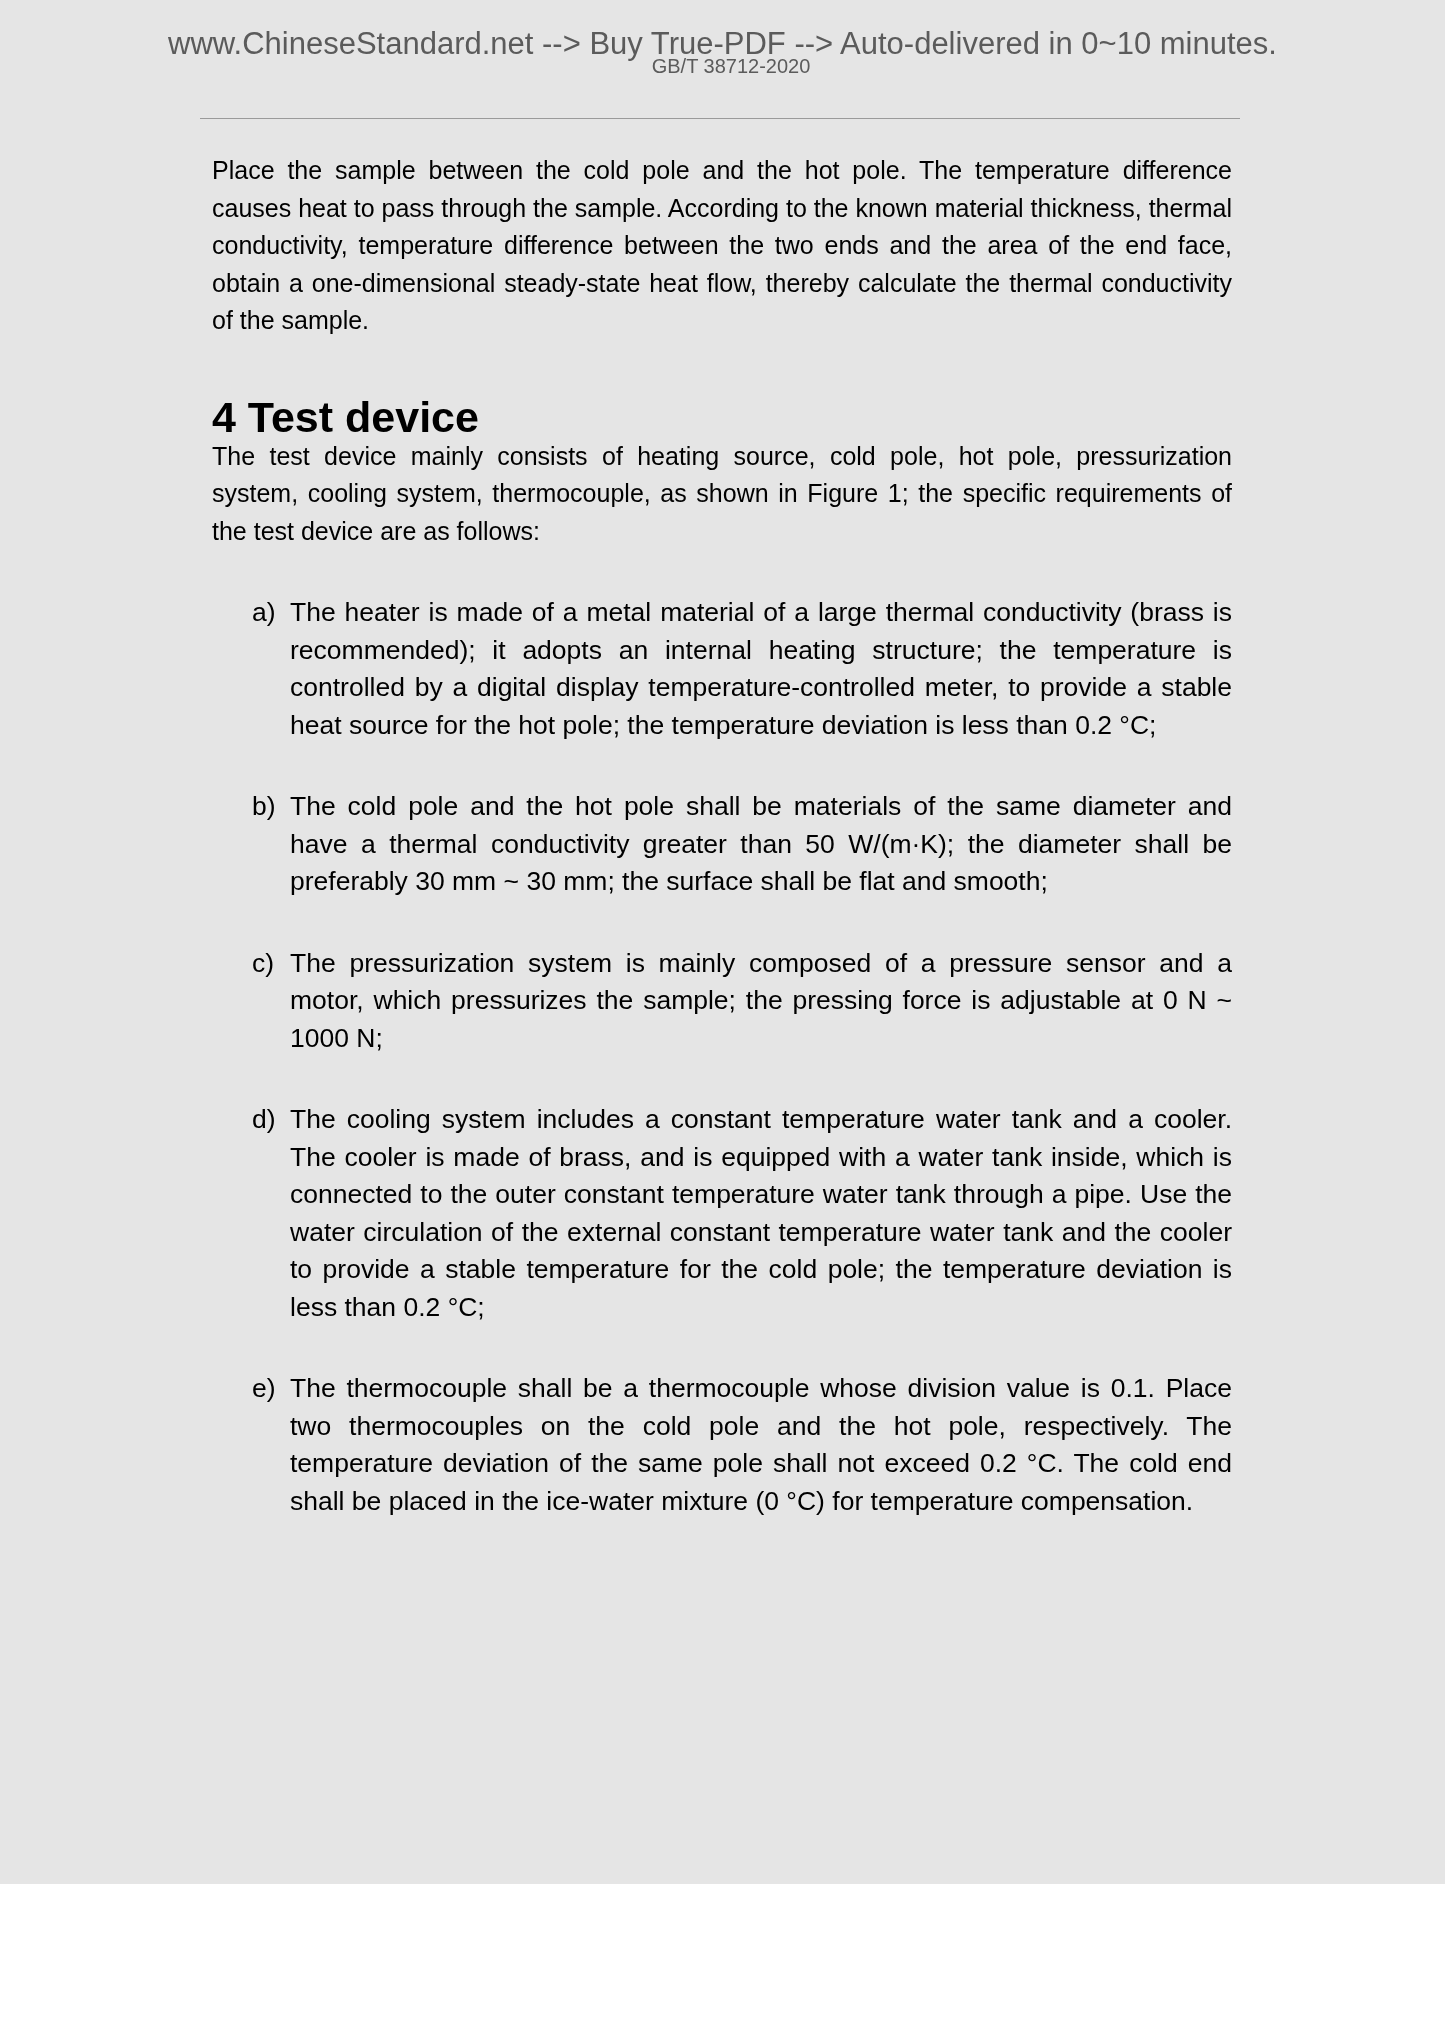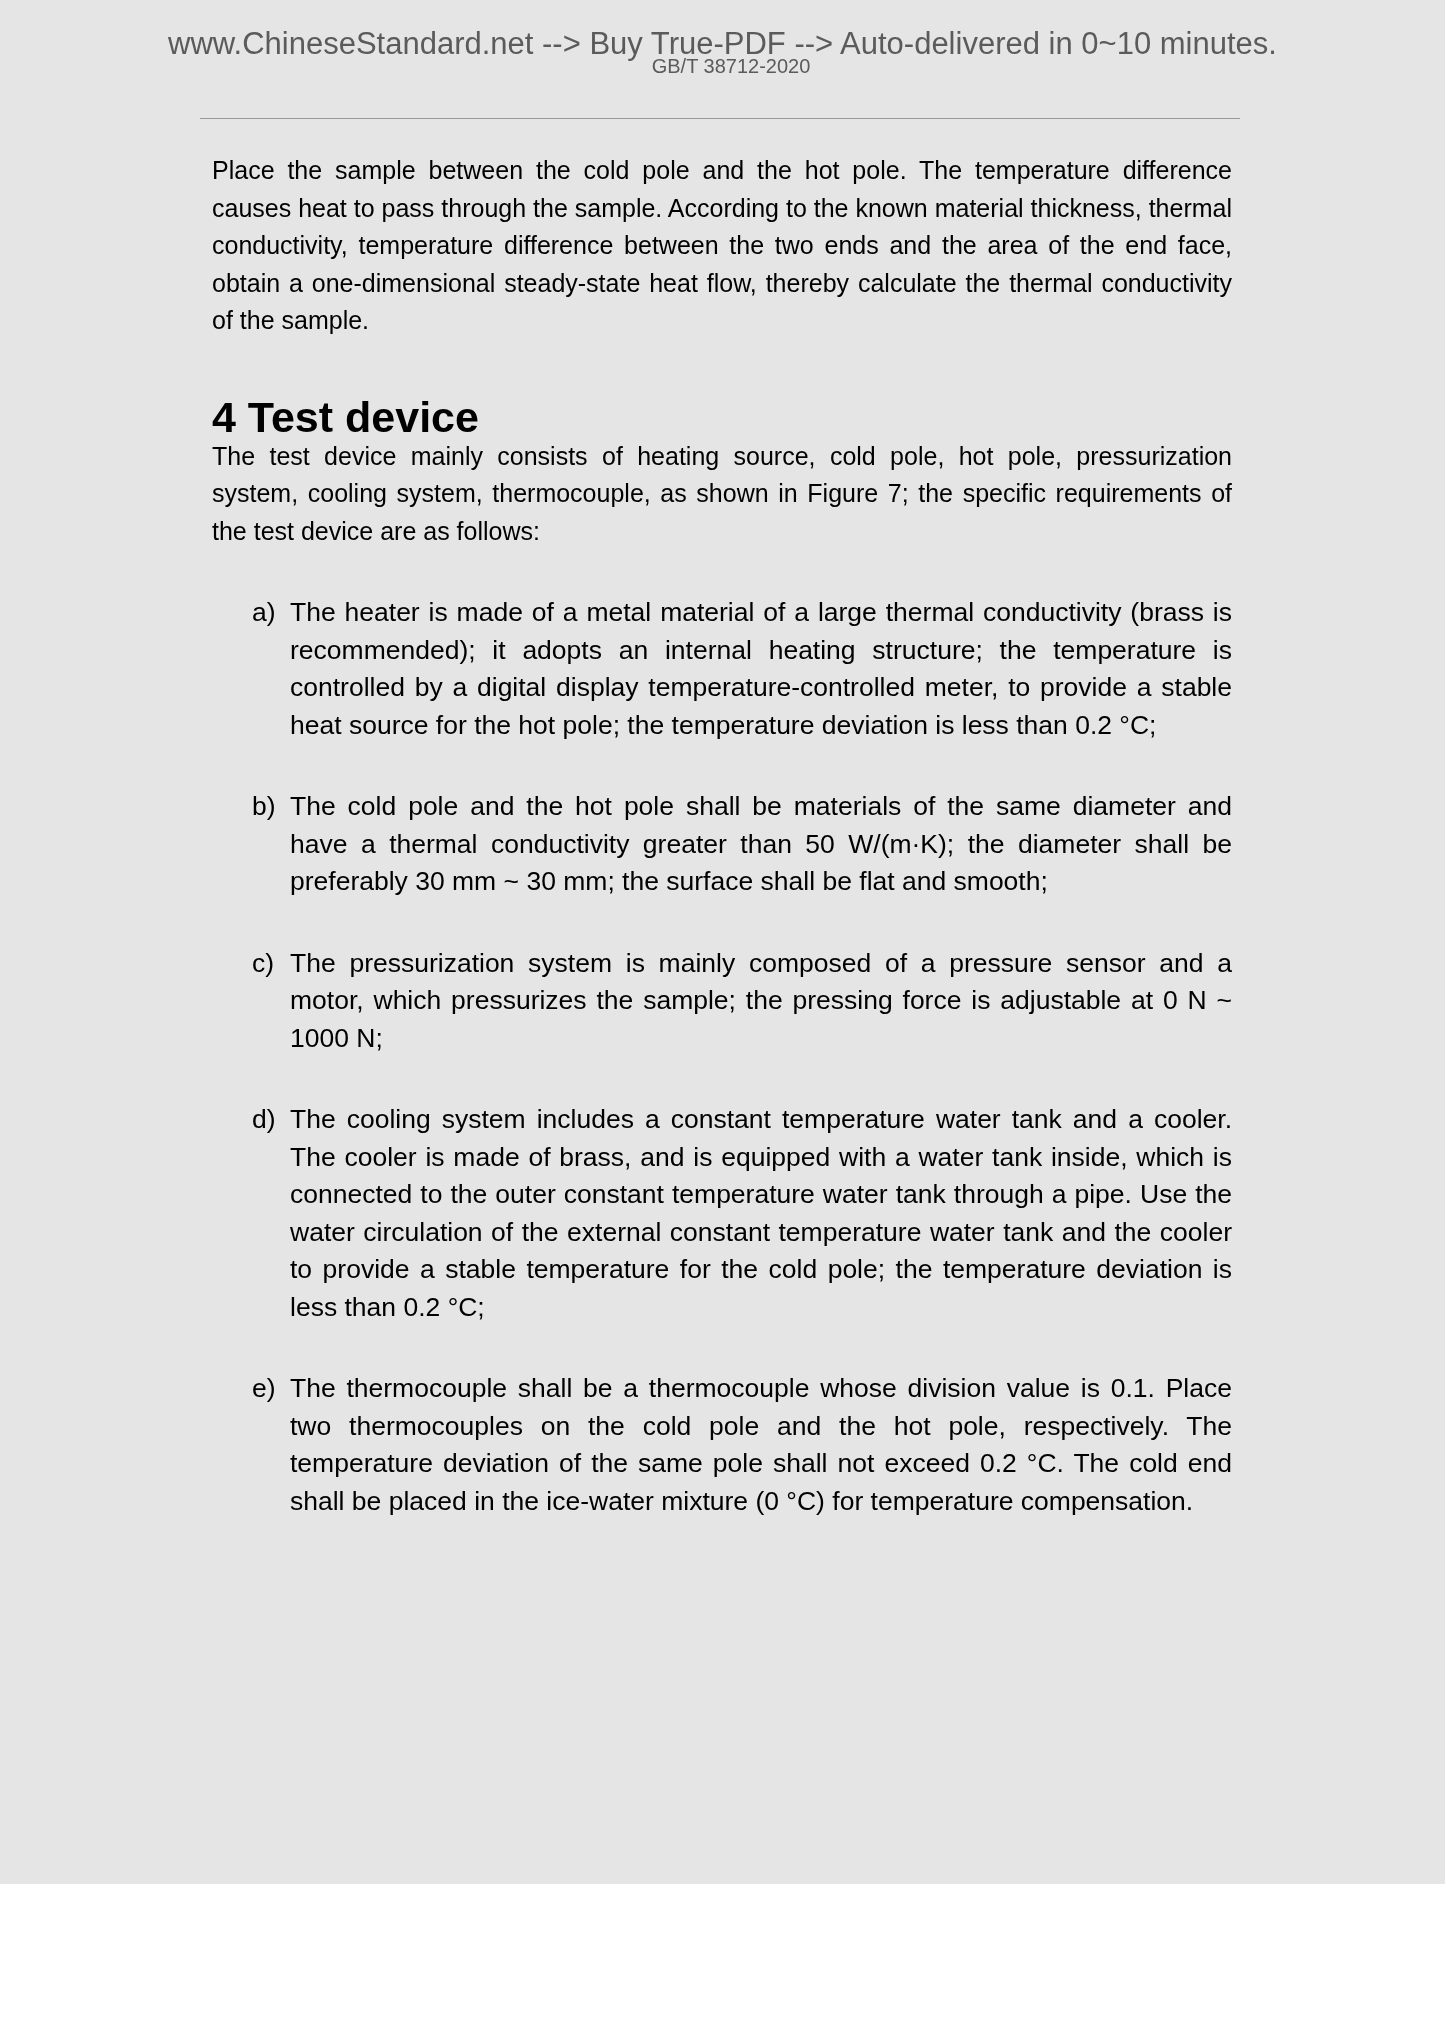--- a/index.html
+++ b/index.html
@@ -164,21 +164,21 @@
     <div class="header-std">GB/T 38712-2020</div>
   </div>
   <div class="rule-top"></div>
 
   <div class="content">
 
     <p class="body-par">Place the sample between the cold pole and the hot pole. The temperature difference causes heat to pass through the sample. According to the known material thickness, thermal conductivity, temperature difference between the two ends and the area of the end face, obtain a one-dimensional steady-state heat flow, thereby calculate the thermal conductivity of the sample.</p>
 
     <h2 class="section-heading">4 Test device</h2>
 
-    <p class="body-par intro-par">The test device mainly consists of heating source, cold pole, hot pole, pressurization system, cooling system, thermocouple, as shown in Figure 7; the specific requirements of the test device are as follows:</p>
+    <p class="body-par intro-par">The test device mainly consists of heating source, cold pole, hot pole, pressurization system, cooling system, thermocouple, as shown in Figure 1; the specific requirements of the test device are as follows:</p>
 
     <ol class="req-list">
       <li>
         <span class="marker">a)</span>
         <span class="item-text">The heater is made of a metal material of a large thermal conductivity (brass is recommended); it adopts an internal heating structure; the temperature is controlled by a digital display temperature-controlled meter, to provide a stable heat source for the hot pole; the temperature deviation is less than 0.2 °C;</span>
       </li>
       <li>
         <span class="marker">b)</span>
         <span class="item-text">The cold pole and the hot pole shall be materials of the same diameter and have a thermal conductivity greater than 50 W/(m·K); the diameter shall be preferably 30 mm ~ 30 mm; the surface shall be flat and smooth;</span>
       </li>

